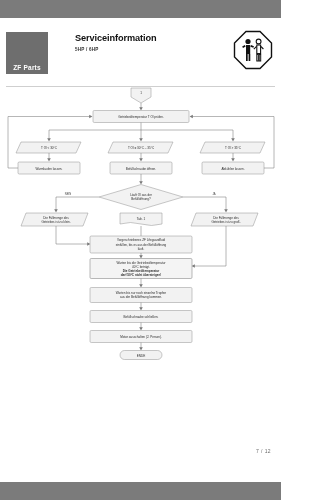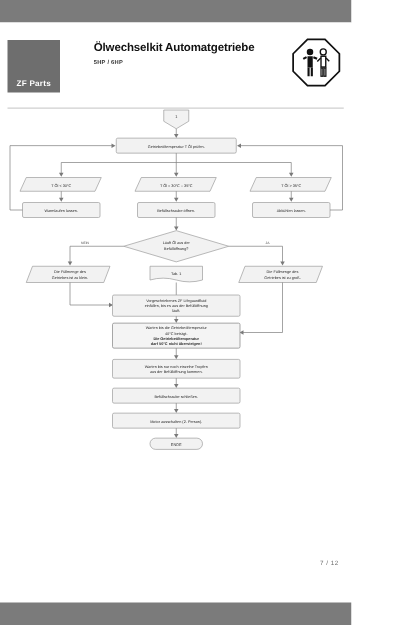--- a/index.html
+++ b/index.html
@@ -82,21 +82,21 @@
 
   <div class="topbar"></div>
 
   <div class="page">
 
     <div class="doc-header">
 
       <div class="logo-box">ZF Parts</div>
 
       <div class="titles">
-        <div class="title-2">Ölwechselkit Automatgetriebe</div>
+        <div class="title-1">Serviceinformation</div>
         <div class="subtitle">5HP / 6HP</div>
       </div>
 
       <div class="safety-icon">
         <svg viewBox="0 0 40 40" width="40" height="40">
           <polygon points="13,1.5 27,1.5 38.5,13 38.5,27 27,38.5 13,38.5 1.5,27 1.5,13" fill="#ffffff" stroke="#111" stroke-width="1.4"></polygon>
 
           <circle cx="15" cy="11.5" r="2.6" fill="#111"></circle>
           <rect x="13" y="15" width="4.2" height="9" fill="#111"></rect>
           <rect x="13" y="24" width="1.7" height="7" fill="#111"></rect>

